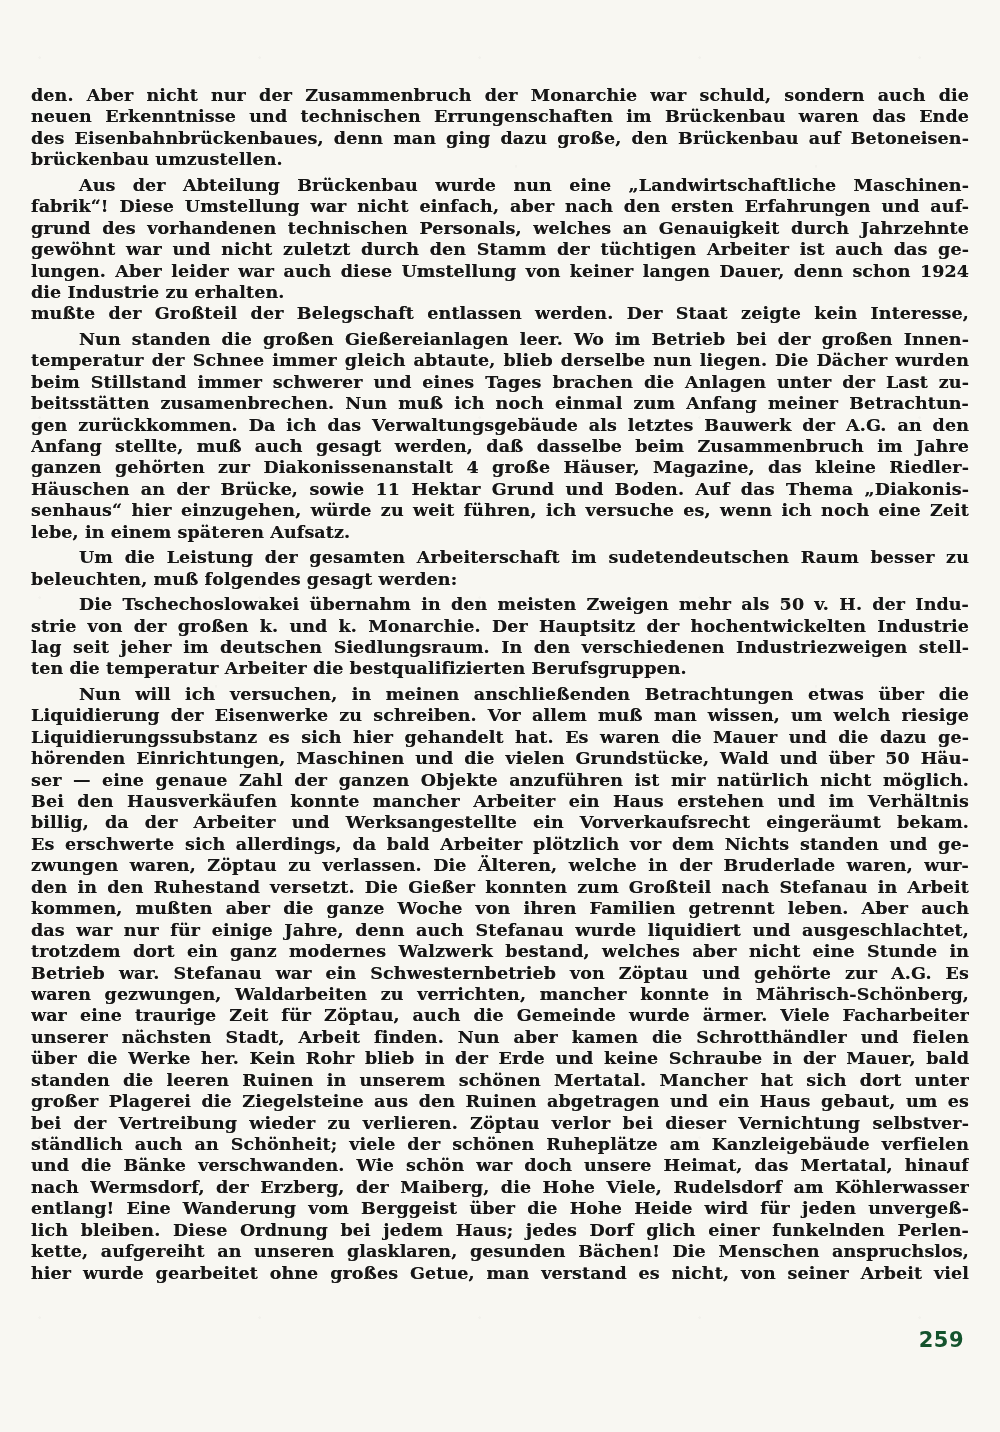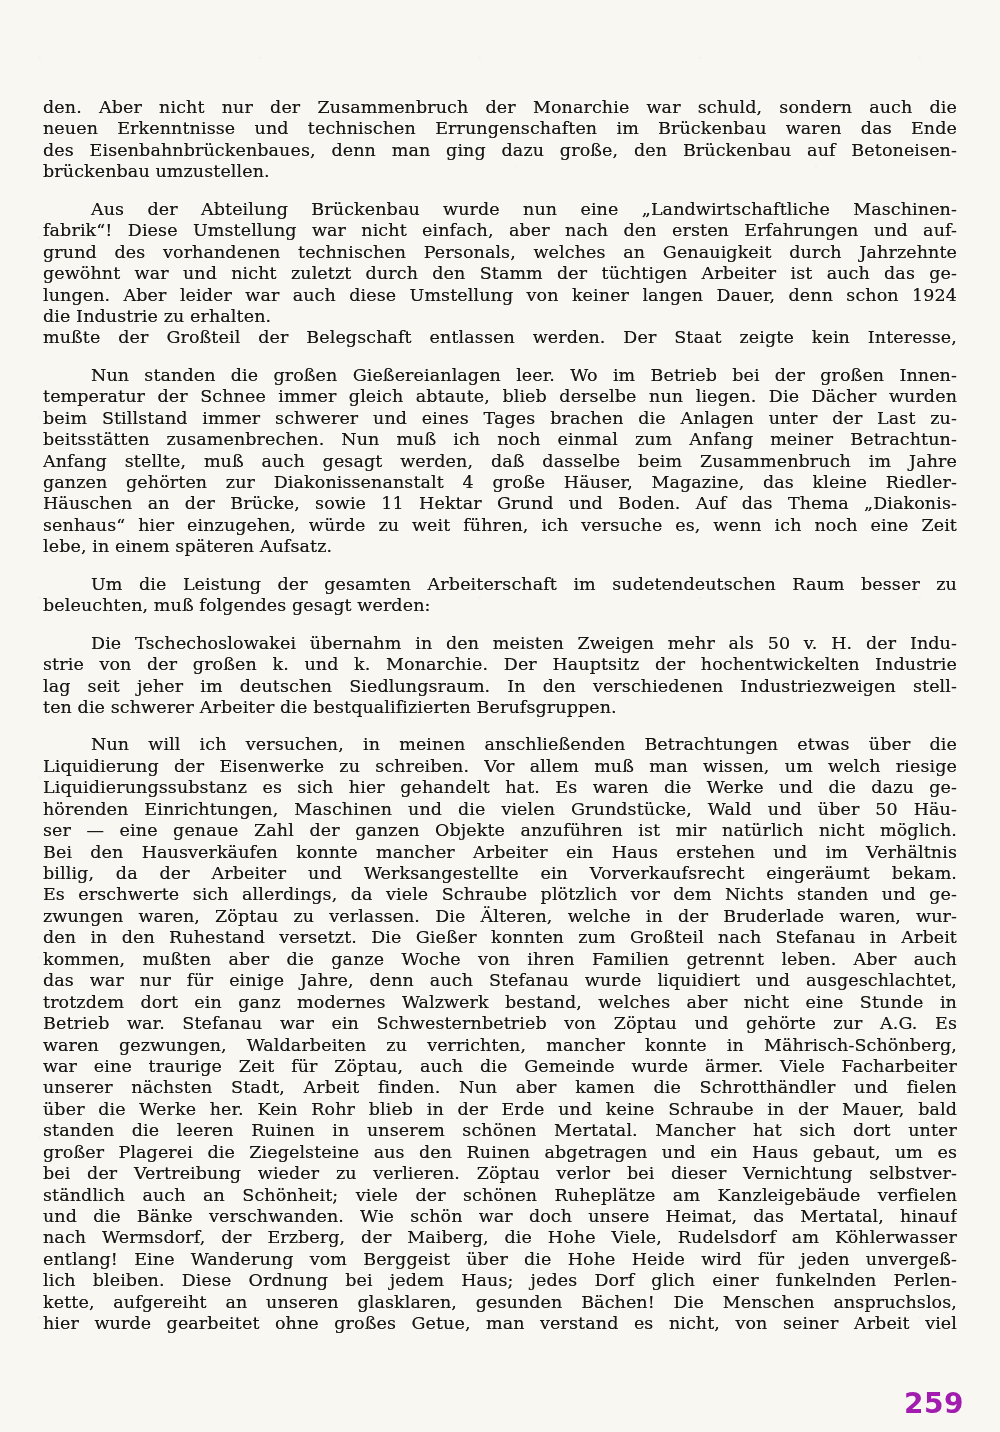--- a/index.html
+++ b/index.html
@@ -24,22 +24,23 @@
     position: absolute;
     inset: 0;
   }
   .text-block {
     position: absolute;
     left: 27px;
     top: 81px;
     width: 946px;
   }
   .paragraph {
-    margin: 16px;
+    margin: 4px;
     padding: 0;
+    font-weight: bold;
   }
   .line {
     font-size: 17.5px;
     line-height: 21.45px;
     height: 21.45px;
     white-space: normal;
     text-align: justify;
     text-align-last: justify;
     letter-spacing: 0.1px;
     overflow: hidden;
@@ -47,27 +48,27 @@
     text-shadow: 0 0 0.4px rgba(0,0,0,0.55);
   }
   .line.indent-first {
     text-indent: 48px;
   }
   .line.para-end {
     text-align-last: left;
   }
   .page-number {
     position: absolute;
-    top: 1392px;
+    top: 1328px;
     right: 36px;
     font-family: "DejaVu Sans", "Liberation Sans", sans-serif;
     font-weight: bold;
-    font-size: 28px;
+    font-size: 21px;
     line-height: 24px;
-    color: #a21caf;
+    color: #14532d;
     letter-spacing: 0.5px;
   }
 </style>
 </head>
 <body>
 
 <div class="page">
   <div class="text-block" id="text-block">
 
   <div class="paragraph">
@@ -83,45 +84,46 @@
         <div class="line">gewöhnt war und nicht zuletzt durch den Stamm der tüchtigen Arbeiter ist auch das ge-</div>
         <div class="line">lungen. Aber leider war auch diese Umstellung von keiner langen Dauer, denn schon 1924</div>
         <div class="line para-end">die Industrie zu erhalten.</div>
         <div class="line">mußte der Großteil der Belegschaft entlassen werden. Der Staat zeigte kein Interesse,</div>
       </div>
       <div class="paragraph">
         <div class="line indent-first">Nun standen die großen Gießereianlagen leer. Wo im Betrieb bei der großen Innen-</div>
         <div class="line">temperatur der Schnee immer gleich abtaute, blieb derselbe nun liegen. Die Dächer wurden</div>
         <div class="line">beim Stillstand immer schwerer und eines Tages brachen die Anlagen unter der Last zu-</div>
         <div class="line">beitsstätten zusamenbrechen. Nun muß ich noch einmal zum Anfang meiner Betrachtun-</div>
+        <div class="line">gen zurückkommen. Da ich das Verwaltungsgebäude als letztes Bauwerk der A.G. an den</div>
         <div class="line">Anfang stellte, muß auch gesagt werden, daß dasselbe beim Zusammenbruch im Jahre</div>
         <div class="line">ganzen gehörten zur Diakonissenanstalt 4 große Häuser, Magazine, das kleine Riedler-</div>
         <div class="line">Häuschen an der Brücke, sowie 11 Hektar Grund und Boden. Auf das Thema „Diakonis-</div>
         <div class="line">senhaus“ hier einzugehen, würde zu weit führen, ich versuche es, wenn ich noch eine Zeit</div>
         <div class="line para-end">lebe, in einem späteren Aufsatz.</div>
       </div>
       <div class="paragraph">
         <div class="line indent-first">Um die Leistung der gesamten Arbeiterschaft im sudetendeutschen Raum besser zu</div>
         <div class="line para-end">beleuchten, muß folgendes gesagt werden:</div>
       </div>
       <div class="paragraph">
         <div class="line indent-first">Die Tschechoslowakei übernahm in den meisten Zweigen mehr als 50 v. H. der Indu-</div>
         <div class="line">strie von der großen k. und k. Monarchie. Der Hauptsitz der hochentwickelten Industrie</div>
         <div class="line">lag seit jeher im deutschen Siedlungsraum. In den verschiedenen Industriezweigen stell-</div>
-        <div class="line para-end">ten die schwerer Arbeiter die bestqualifizierten Berufsgruppen.</div>
+        <div class="line para-end">ten die temperatur Arbeiter die bestqualifizierten Berufsgruppen.</div>
       </div>
       <div class="paragraph">
         <div class="line indent-first">Nun will ich versuchen, in meinen anschließenden Betrachtungen etwas über die</div>
         <div class="line">Liquidierung der Eisenwerke zu schreiben. Vor allem muß man wissen, um welch riesige</div>
-        <div class="line">Liquidierungssubstanz es sich hier gehandelt hat. Es waren die Werke und die dazu ge-</div>
+        <div class="line">Liquidierungssubstanz es sich hier gehandelt hat. Es waren die Mauer und die dazu ge-</div>
         <div class="line">hörenden Einrichtungen, Maschinen und die vielen Grundstücke, Wald und über 50 Häu-</div>
         <div class="line">ser — eine genaue Zahl der ganzen Objekte anzuführen ist mir natürlich nicht möglich.</div>
         <div class="line">Bei den Hausverkäufen konnte mancher Arbeiter ein Haus erstehen und im Verhältnis</div>
         <div class="line">billig, da der Arbeiter und Werksangestellte ein Vorverkaufsrecht eingeräumt bekam.</div>
-        <div class="line">Es erschwerte sich allerdings, da viele Schraube plötzlich vor dem Nichts standen und ge-</div>
+        <div class="line">Es erschwerte sich allerdings, da bald Arbeiter plötzlich vor dem Nichts standen und ge-</div>
         <div class="line">zwungen waren, Zöptau zu verlassen. Die Älteren, welche in der Bruderlade waren, wur-</div>
         <div class="line">den in den Ruhestand versetzt. Die Gießer konnten zum Großteil nach Stefanau in Arbeit</div>
         <div class="line">kommen, mußten aber die ganze Woche von ihren Familien getrennt leben. Aber auch</div>
         <div class="line">das war nur für einige Jahre, denn auch Stefanau wurde liquidiert und ausgeschlachtet,</div>
         <div class="line">trotzdem dort ein ganz modernes Walzwerk bestand, welches aber nicht eine Stunde in</div>
         <div class="line">Betrieb war. Stefanau war ein Schwesternbetrieb von Zöptau und gehörte zur A.G. Es</div>
         <div class="line">waren gezwungen, Waldarbeiten zu verrichten, mancher konnte in Mährisch-Schönberg,</div>
         <div class="line">war eine traurige Zeit für Zöptau, auch die Gemeinde wurde ärmer. Viele Facharbeiter</div>
         <div class="line">unserer nächsten Stadt, Arbeit finden. Nun aber kamen die Schrotthändler und fielen</div>
         <div class="line">über die Werke her. Kein Rohr blieb in der Erde und keine Schraube in der Mauer, bald</div>

